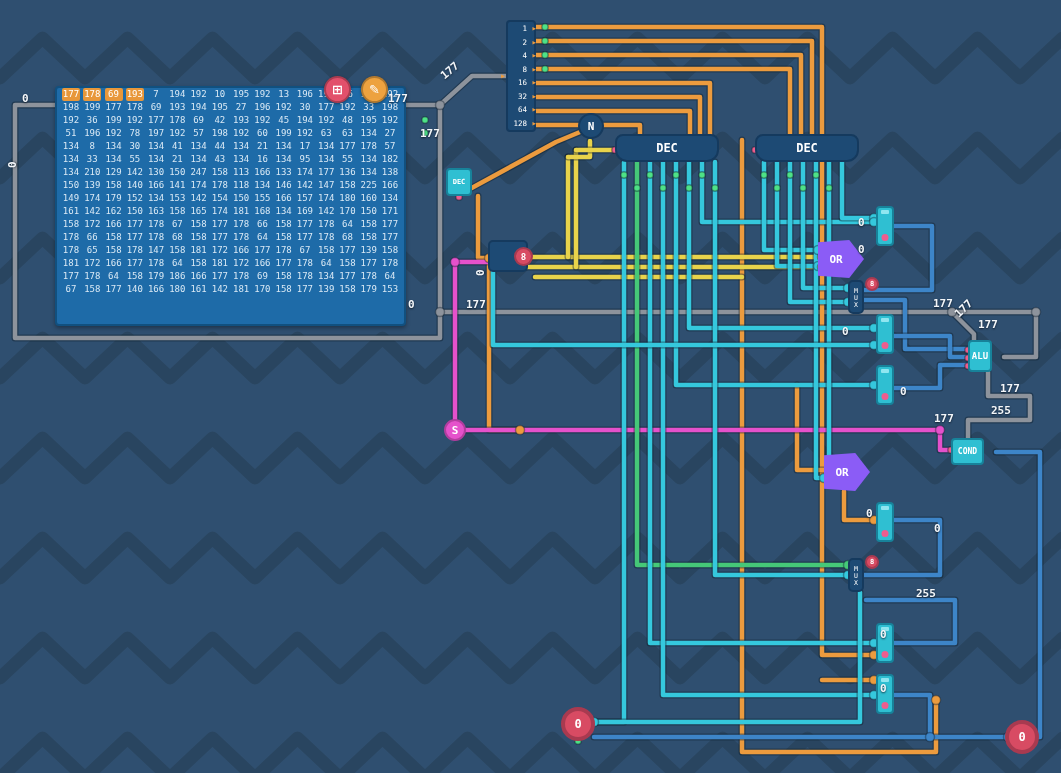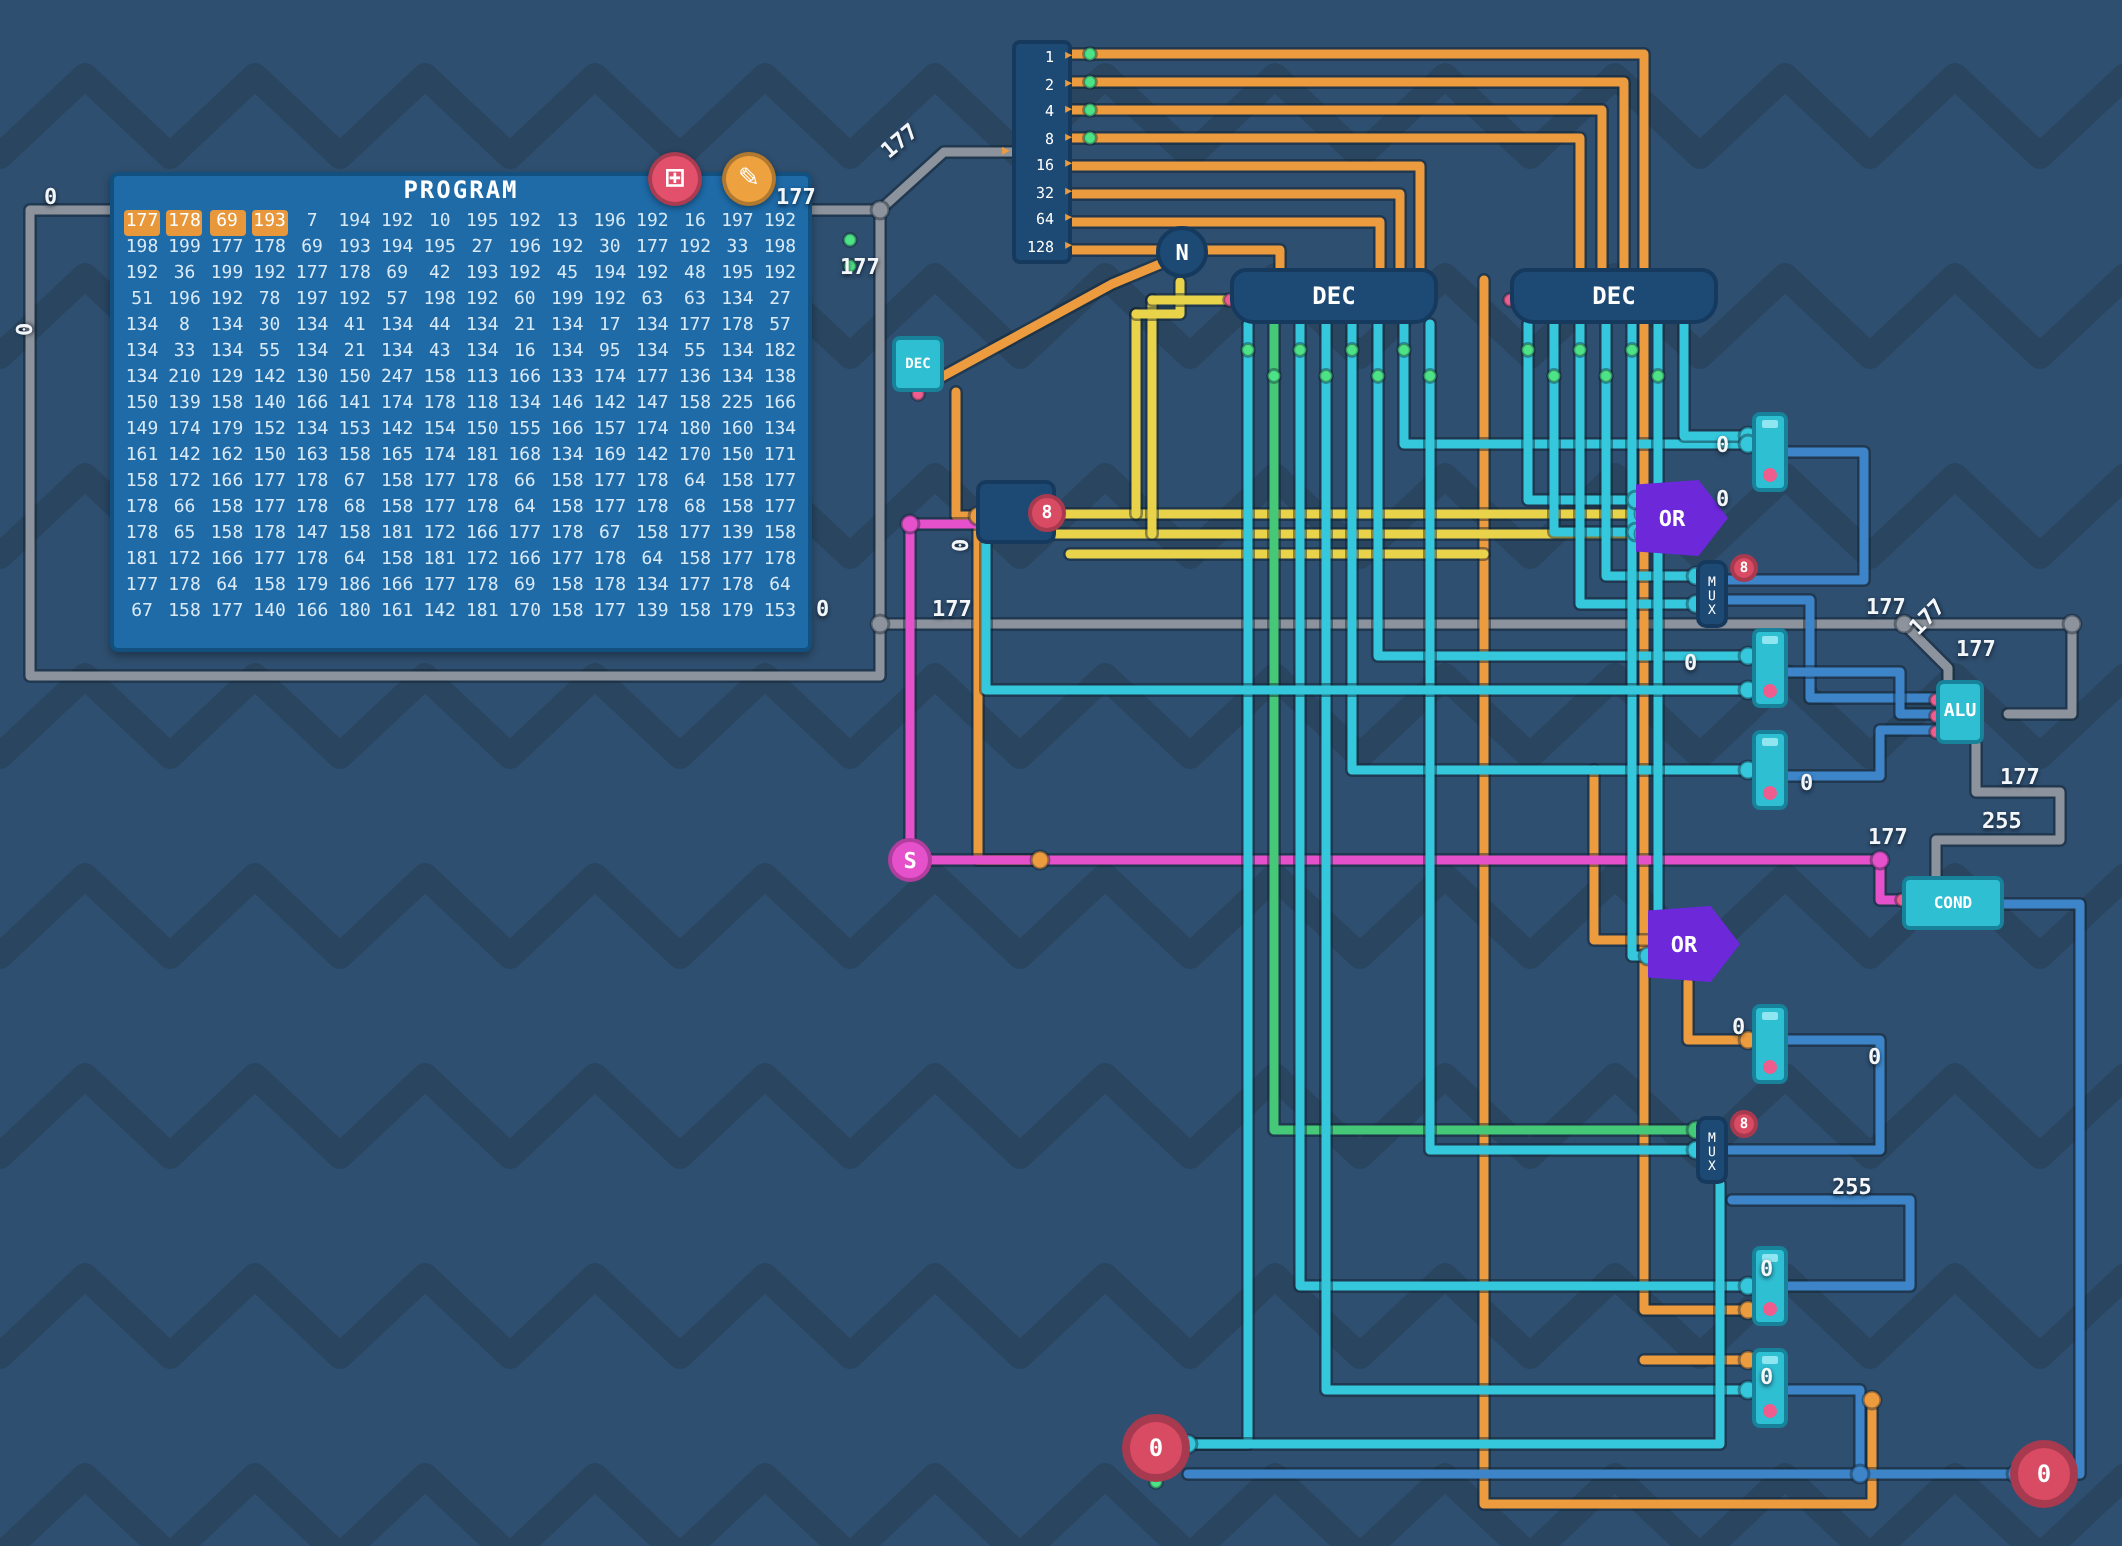--- a/index.html
+++ b/index.html
@@ -31,21 +31,21 @@
   .sarrow{position:absolute;right:-3px;top:0;font-size:9px;line-height:13.5px;color:#ec9b3e;}
   #splitter-in{position:absolute;left:-8px;top:48px;font-size:10px;color:#ec9b3e;}
   .vtext{writing-mode:vertical-rl;text-orientation:upright;letter-spacing:-1px;}
   .register{width:18px;height:40px;}
   .register::before{content:"";position:absolute;top:2px;left:50%;transform:translateX(-50%);
         width:8px;height:4px;background:#8fe6f0;border-radius:1px;}
   .register::after{content:"";position:absolute;bottom:3px;left:50%;transform:translateX(-50%);
         width:7px;height:7px;border-radius:50%;background:#ee5d8e;}
   .io{width:34px;height:34px;border-radius:50%;background:#d84b63;border:4px solid #a83a50;
         font:bold 12px "DejaVu Sans Mono",monospace;z-index:11;}
-  .or-gate{background:#6d28d9;clip-path:polygon(0 6%,68% 0,100% 50%,68% 100%,0 94%);
+  .or-gate{background:#8b5cf6;clip-path:polygon(0 6%,68% 0,100% 50%,68% 100%,0 94%);
         font:bold 11px "DejaVu Sans Mono",monospace;padding-right:10px;}
   .badge{border-radius:50%;background:#d84b63;border:2px solid #a83a50;z-index:12;
         font:bold 9px "DejaVu Sans Mono",monospace;}
   .val-label{position:absolute;font:bold 11px "DejaVu Sans Mono",monospace;color:#f4f7fa;
         text-shadow:0 1px 2px rgba(8,18,30,.8);z-index:40;pointer-events:none;white-space:nowrap;
         transform-origin:left top;}
 </style>
 </head>
 <body>
 
@@ -239,21 +239,20 @@
       <circle cx="615" cy="150" r="3.2" fill="#ee5d8e" stroke="rgba(15,30,45,0.4)" stroke-width="1.5"></circle>
       <circle cx="755" cy="150" r="3.2" fill="#ee5d8e" stroke="rgba(15,30,45,0.4)" stroke-width="1.5"></circle>
       <circle cx="951" cy="450" r="3.2" fill="#ee5d8e" stroke="rgba(15,30,45,0.4)" stroke-width="1.5"></circle>
       <circle cx="968" cy="350" r="3.2" fill="#ee5d8e" stroke="rgba(15,30,45,0.4)" stroke-width="1.5"></circle>
       <circle cx="968" cy="358" r="3.2" fill="#ee5d8e" stroke="rgba(15,30,45,0.4)" stroke-width="1.5"></circle>
       <circle cx="968" cy="366" r="3.2" fill="#ee5d8e" stroke="rgba(15,30,45,0.4)" stroke-width="1.5"></circle>
       <circle cx="459" cy="197" r="3.2" fill="#ee5d8e" stroke="rgba(15,30,45,0.4)" stroke-width="1.5"></circle>
     </svg>
 
   <div id="program-panel">
-    <div id="program-title">PROGRAM</div>
     <div id="program-grid">
         <div class="prow">
           <span class="pcell hl">177</span>
           <span class="pcell hl">178</span>
           <span class="pcell hl">69</span>
           <span class="pcell hl">193</span>
           <span class="pcell">7</span>
           <span class="pcell">194</span>
           <span class="pcell">192</span>
           <span class="pcell">10</span>
@@ -622,21 +621,21 @@
     <span class="vtext">MUX</span>
     </div>
   <div class="comp badge" style="left:865px;top:555px;width:14px;height:14px;font-size:7px;">
     <span>8</span>
     </div>
 
   <div class="comp teal" style="left:968px;top:340px;width:24px;height:32px;font:bold 9px 'DejaVu Sans Mono',monospace;">
       <span>ALU</span>
     </div>
 
-  <div class="comp teal" style="left:951px;top:438px;width:51px;height:27px;font:bold 8px 'DejaVu Sans Mono',monospace;">
+  <div class="comp teal" style="left:951px;top:438px;width:33px;height:27px;font:bold 8px 'DejaVu Sans Mono',monospace;">
       <span>COND</span>
     </div>
 
   <div class="comp" style="left:444px;top:419px;width:22px;height:22px;border-radius:50%;background:#e551cb;border:2px solid #b13d9e;font:bold 11px 'DejaVu Sans Mono',monospace;">
       <span>S</span>
     </div>
 
   <div class="comp teal register" style="left:876px;top:206px;"></div>
   <div class="comp teal register" style="left:876px;top:314px;"></div>
   <div class="comp teal register" style="left:876px;top:365px;"></div>

